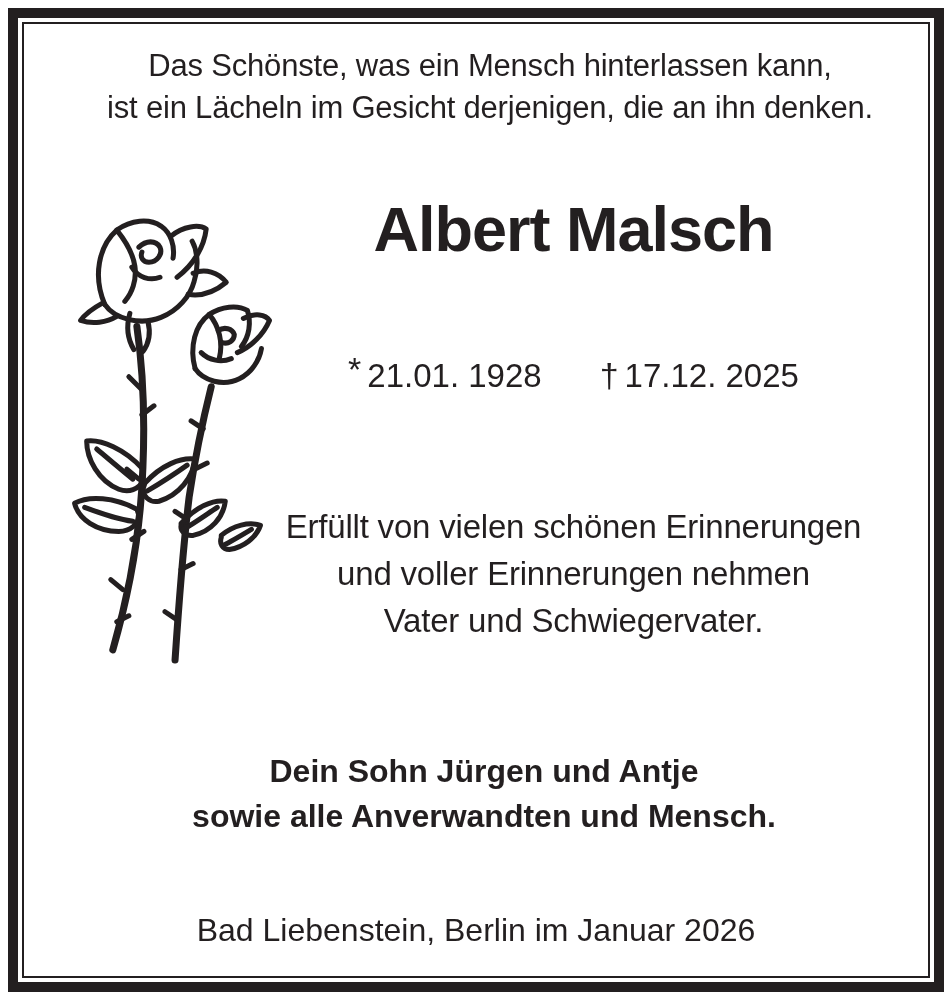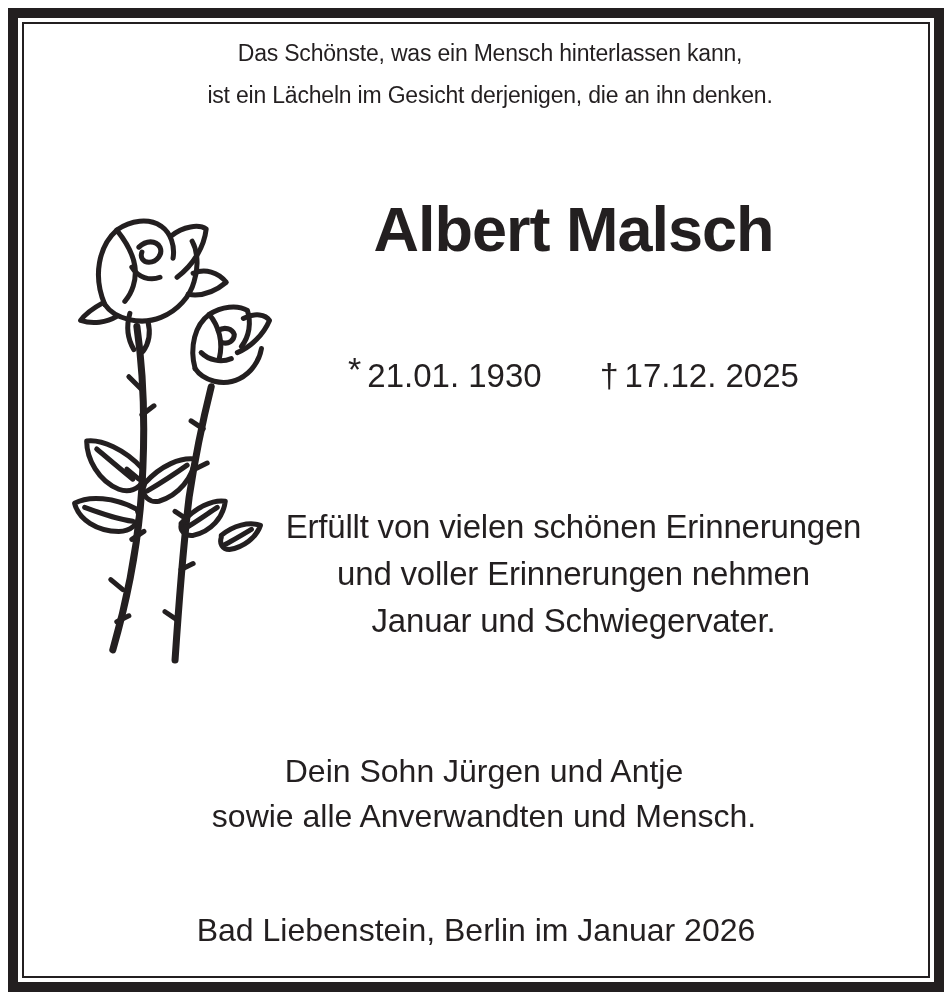--- a/index.html
+++ b/index.html
@@ -19,22 +19,22 @@
   .frame-line {
     position: absolute; inset: 22px;
     border: 2px solid var(--ink);
     pointer-events: none;
   }
   .abs { position: absolute; }
   .center-full { left: 25px; right: 25px; text-align: center; }
   .center-right { left: 235px; right: 40px; text-align: center; }
 
   .quote {
-    top: 32px;
-    font-size: 23px;
+    top: 45px;
+    font-size: 31px;
     line-height: 42px;
     letter-spacing: -0.2px;
     margin-left: 28px;
   }
   .name {
     top: 179px;
     font-size: 63px;
     font-weight: bold;
     line-height: 100px;
     letter-spacing: -1px;
@@ -61,21 +61,21 @@
     top: 503px;
     font-size: 33px;
     line-height: 47px;
     letter-spacing: -0.2px;
   }
   .closing {
     top: 749px;
     font-size: 31px;
     line-height: 45px;
   }
-  .closing .bold-line { font-weight: normal; font-size: 32px; margin-left: 16px; }
+  .closing .bold-line { font-weight: bold; font-size: 32px; margin-left: 16px; }
   .place {
     top: 912px;
     font-size: 32px;
   }
   .place .bold { font-weight: normal; }
 
   .rose {
     left: 52px; top: 216px;
     width: 222px; height: 452px;
   }
@@ -139,27 +139,27 @@
       <path d="M164,290 C152,298 138,308 130,312"></path>
       <path d="M168,318 C180,308 196,304 207,308 C203,320 190,330 176,332 C169,332 166,326 168,320 Z"></path>
       <path d="M198,312 C188,318 178,324 170,328"></path>
     </g>
   </svg>
 </div>
 
 <div class="abs center-right name">Albert Malsch</div>
 
 <div class="abs center-right dates">
-  <span class="sym-star">*</span><span>21.01. 1930</span><span class="gap"></span><span class="sym-cross">†</span><span>17.12. 2025</span>
+  <span class="sym-star">*</span><span>21.01. 1928</span><span class="gap"></span><span class="sym-cross">†</span><span>17.12. 2025</span>
 </div>
 
 <div class="abs center-right memorial">
   <div>Erfüllt von vielen schönen Erinnerungen</div>
   <div>und voller Erinnerungen nehmen</div>
-  <div>Januar und Schwiegervater.</div>
+  <div>Vater und Schwiegervater.</div>
 </div>
 
 <div class="abs center-full closing">
   <div class="bold-line">Dein Sohn Jürgen und Antje</div>
   <div class="bold-line">sowie alle Anverwandten und Mensch.</div>
 </div>
 
 <div class="abs center-full place">
   <span class="bold">Bad Liebenstein</span><span>, Berlin im Januar 2026</span>
 </div>

